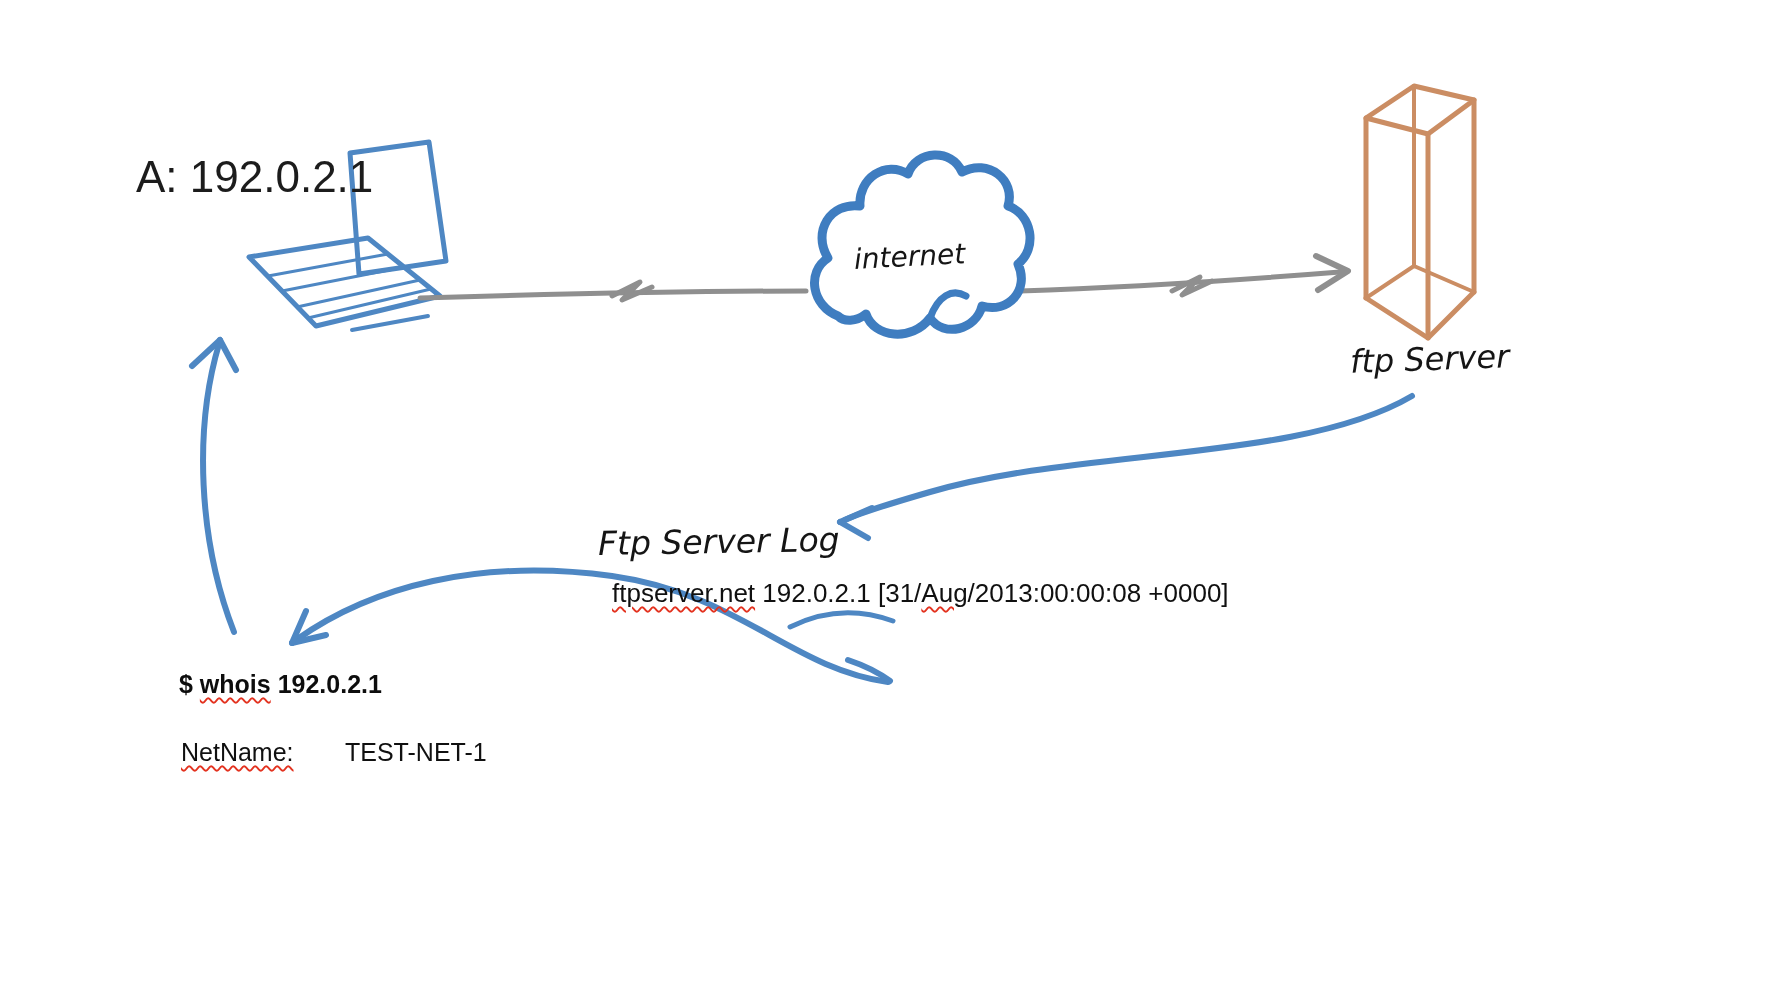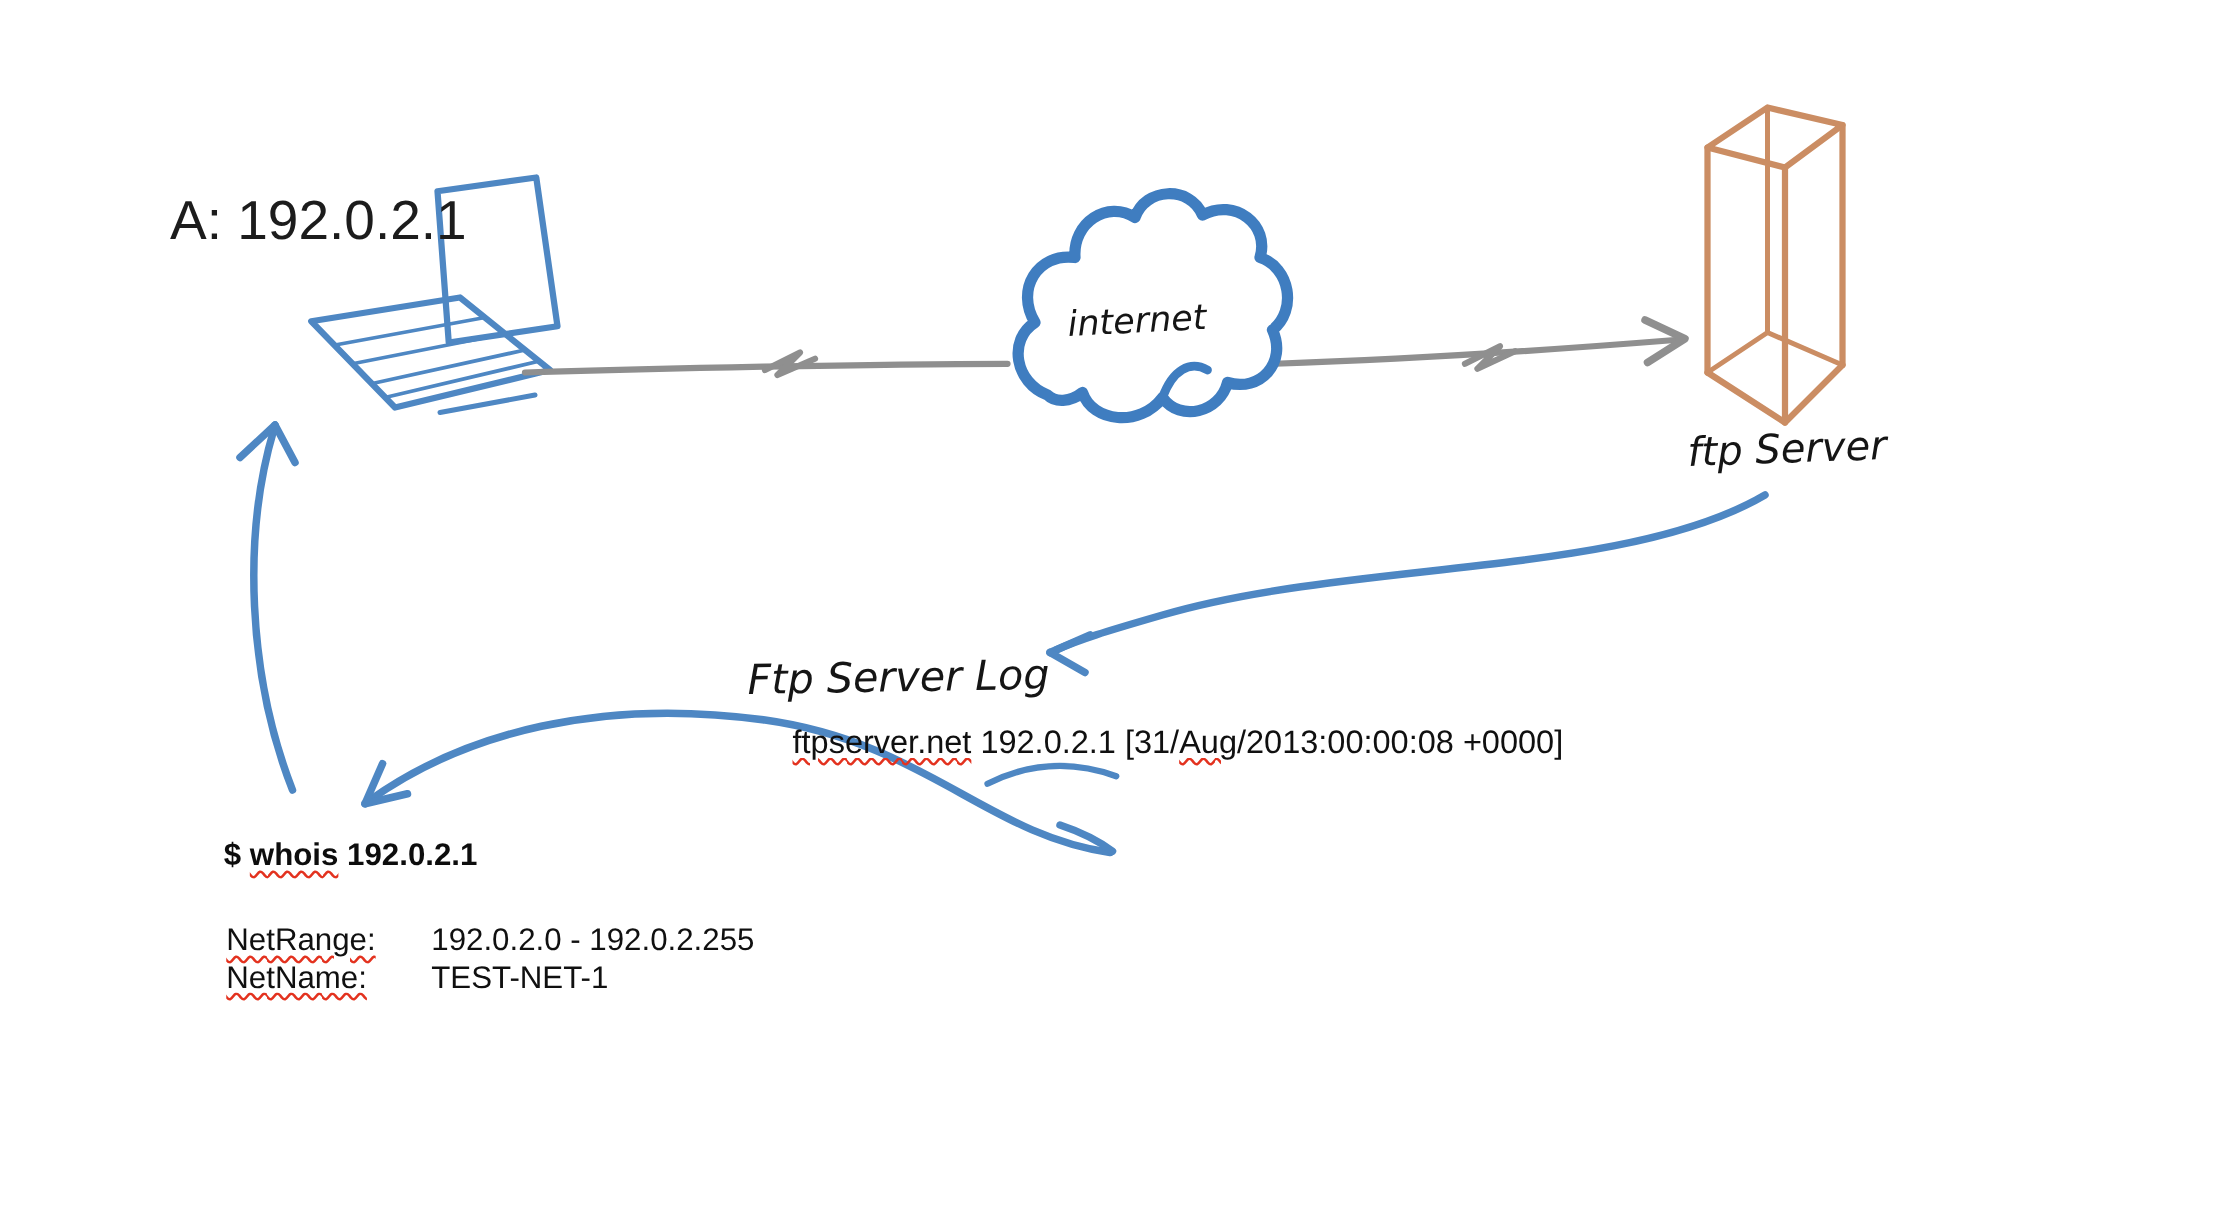--- a/index.html
+++ b/index.html
@@ -12,21 +12,21 @@
     font-family:"Liberation Sans", sans-serif;
     color:#111111;
   }
   svg.scene{position:absolute;left:0;top:0;width:1776px;height:984px;}
   .txt{position:absolute;white-space:nowrap;}
   .client-label{left:92px;top:152px;font-size:44px;color:#1c1c1c;margin-left:44px;}
   .hand{font-family:"DejaVu Sans", sans-serif;font-style:italic;color:#151515;}
   .cloud-label{left:854px;top:240px;font-size:28px;transform:rotate(-3deg);}
   .server-label{left:1350px;top:340px;font-size:32px;transform:rotate(-2deg);}
   .log-title{left:598px;top:522px;font-size:33px;transform:rotate(-1deg);}
-  .log-line{left:634px;top:578px;font-size:26px;color:#101010;}
+  .log-line{left:612px;top:578px;font-size:26px;color:#101010;}
   .whois-cmd{left:179px;top:670px;font-size:25px;font-weight:bold;color:#0d0d0d;}
   .whois-table{position:absolute;left:181px;top:737px;font-size:25px;color:#101010;}
   .whois-row{display:flex;line-height:30px;}
   .whois-label{width:164px;}
   .misspell{
     text-decoration-line:underline;
     text-decoration-style:wavy;
     text-decoration-color:#e3321f;
     text-decoration-thickness:2px;
     text-underline-offset:4px;
@@ -116,22 +116,18 @@
   <div class="txt hand server-label">ftp Server</div>
 
   <div class="txt hand log-title">Ftp Server Log</div>
 
   <div class="txt log-line"><span class="misspell">ftpserver.net</span><span> 192.0.2.1 [31/</span><span class="misspell">Aug</span><span>/2013:00:00:08 +0000]</span></div>
 
   <div class="txt whois-cmd"><span>$ </span><span class="misspell">whois</span><span> 192.0.2.1</span></div>
 
   <div class="whois-table">
     <div class="whois-row">
-      <span class="whois-label misspell">NetRange:</span>
-      <span>192.0.2.0 - 192.0.2.255</span>
-    </div>
-    <div class="whois-row">
       <span class="whois-label misspell">NetName:</span>
       <span>TEST-NET-1</span>
     </div>
   </div>
 
 </div>
 
 </body></html>

